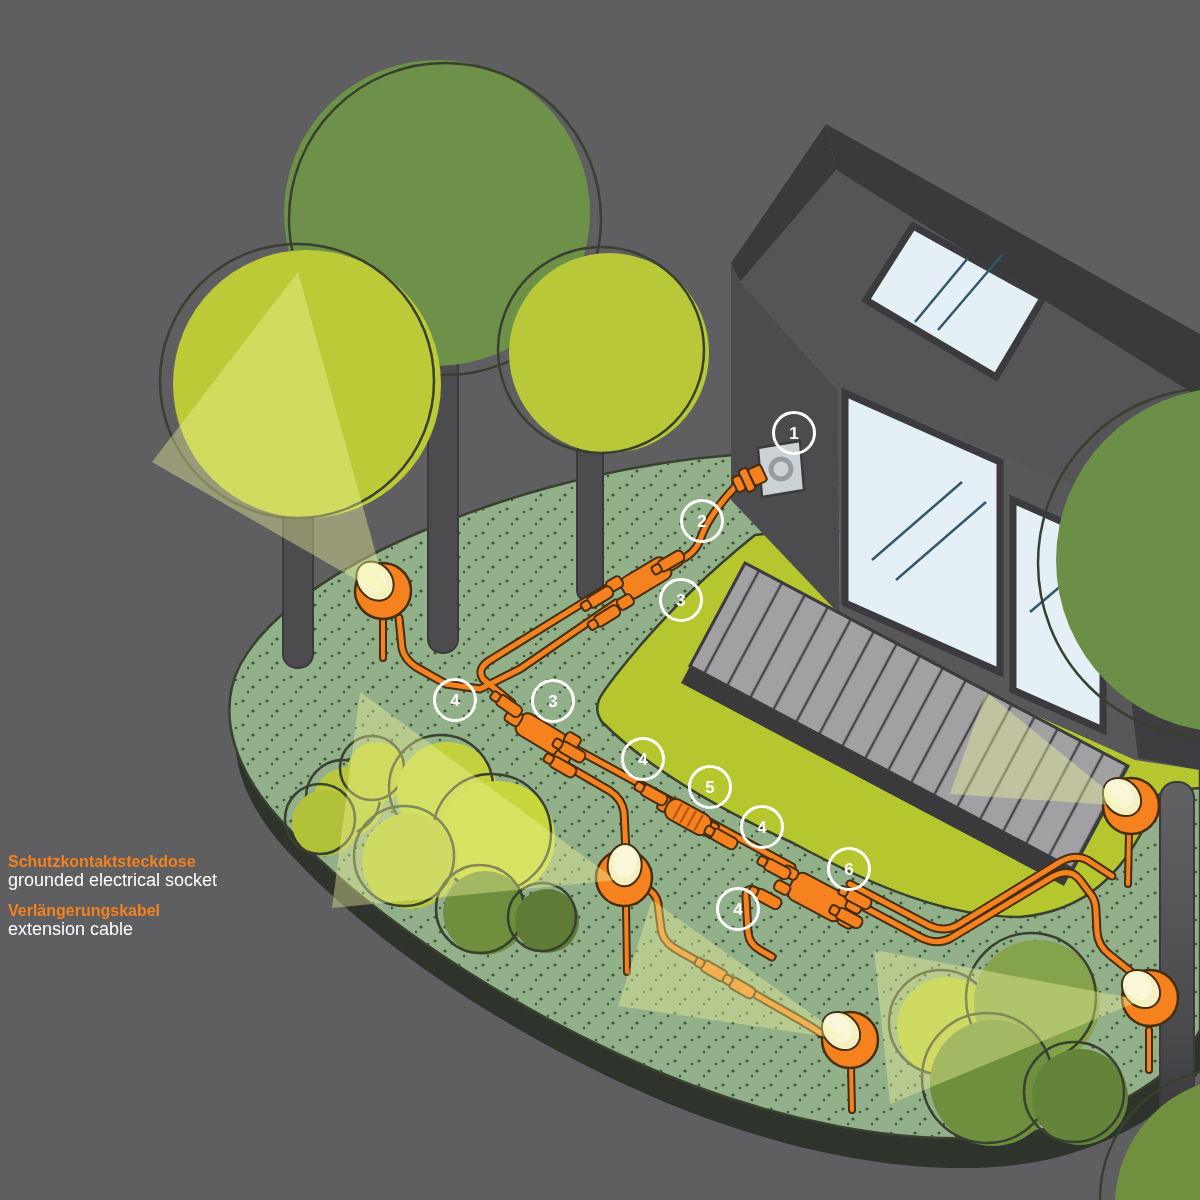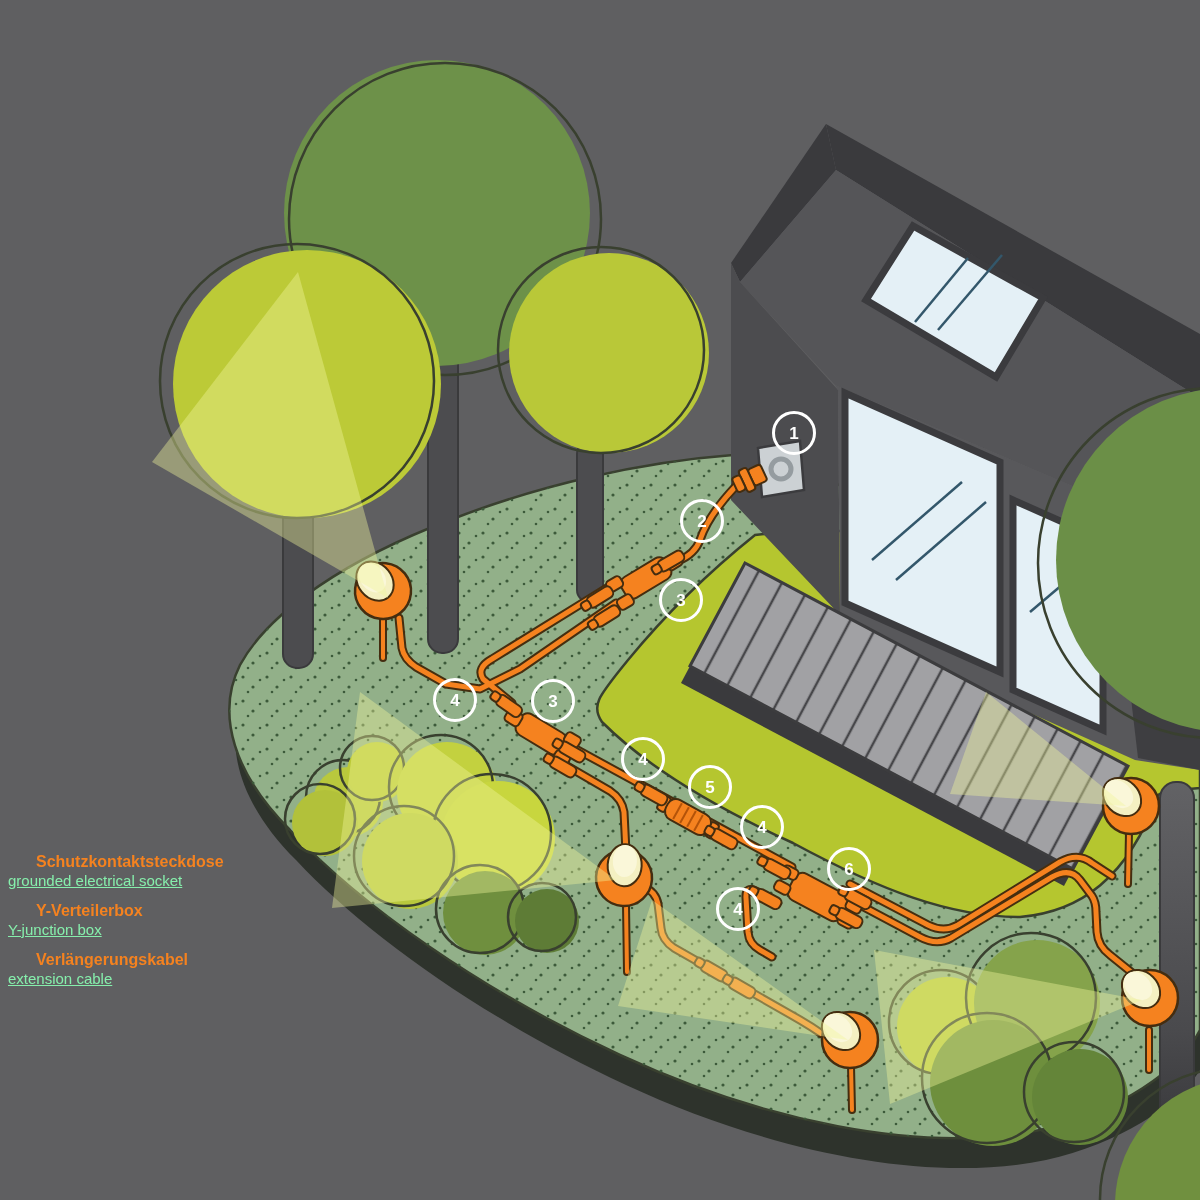--- a/index.html
+++ b/index.html
@@ -13,22 +13,22 @@
   .stk-o{stroke:#442d10;stroke-width:8;stroke-linecap:round;}
   .stk-i{stroke:#f5821f;stroke-width:4;stroke-linecap:round;}
   .treeline{fill:none;stroke:#39402f;stroke-width:2.5;}
   .beam{fill:#f0f59a;opacity:.40;}
   .co-ring{fill:none;stroke:#ffffff;stroke-width:3;}
   .co-num{fill:#ffffff;font-size:17px;font-weight:bold;text-anchor:middle;
           font-family:"Liberation Sans",sans-serif;}
   
   .legend{position:absolute;left:8px;top:852px;width:270px;}
   .legend-item{margin:0 0 11px 0;}
-  .legend-de{color:#f5821f;font-size:16px;font-weight:bold;line-height:19px;margin-left:28px;}
-  .legend-en{color:#86efac;font-size:15px;line-height:19px;text-decoration:underline;}
+  .legend-de{color:#f5821f;font-size:16px;font-weight:bold;line-height:19px;}
+  .legend-en{color:#ffffff;font-size:18px;line-height:19px;}
 </style>
 </head>
 <body>
 
 <div class="stage">
 
 <svg width="1200" height="1200" viewBox="0 0 1200 1200">
   <defs>
     <pattern id="dots" width="24" height="24" patternUnits="userSpaceOnUse">
       <circle cx="3" cy="5" r="1.6" fill="#3c5a3a"></circle>
@@ -301,22 +301,18 @@
     <text class="co-num" x="738" y="915">4</text>
   </g>
 </svg>
 
 <div class="legend">
   <div class="legend-item">
     <div class="legend-de">Schutzkontaktsteckdose</div>
     <div class="legend-en">grounded electrical socket</div>
   </div>
   <div class="legend-item">
-    <div class="legend-de">Y-Verteilerbox</div>
-    <div class="legend-en">Y-junction box</div>
-  </div>
-  <div class="legend-item">
     <div class="legend-de">Verlängerungskabel</div>
     <div class="legend-en">extension cable</div>
   </div>
 </div>
 
 </div>
 
 </body></html>

